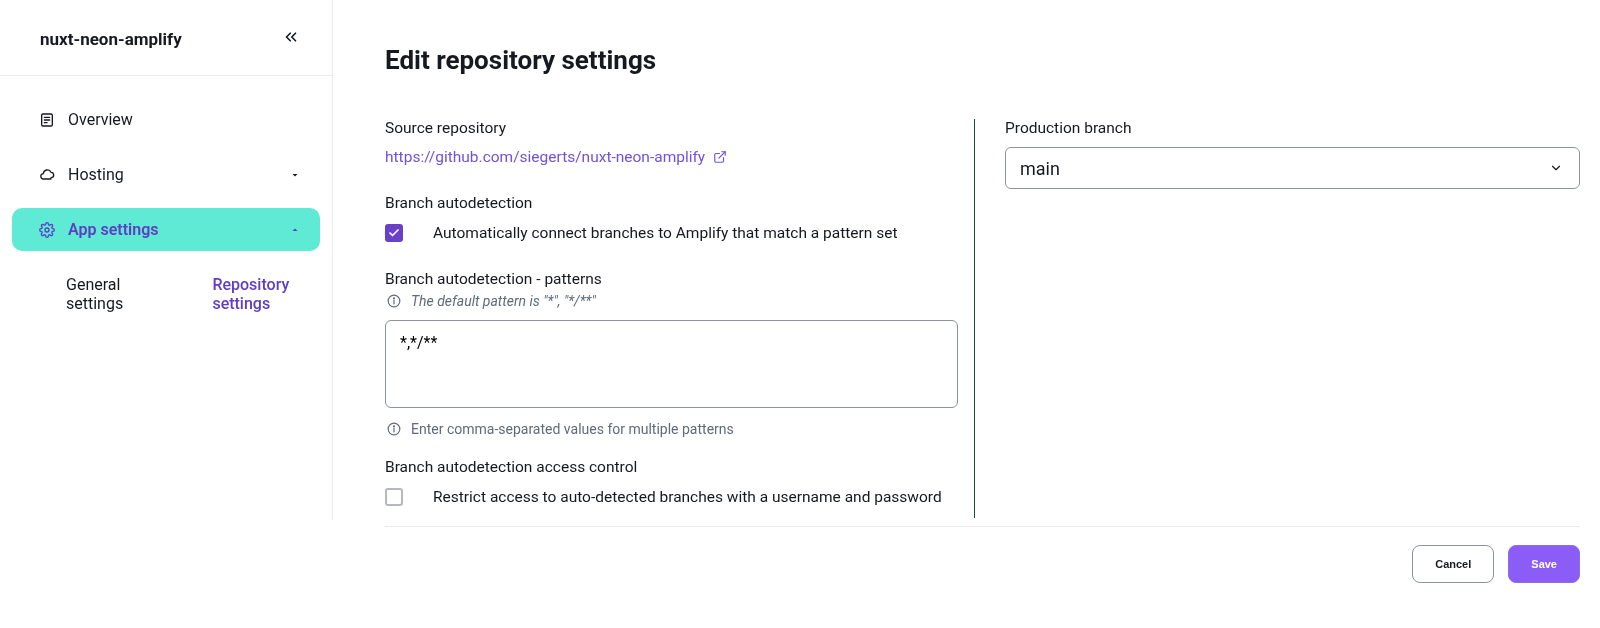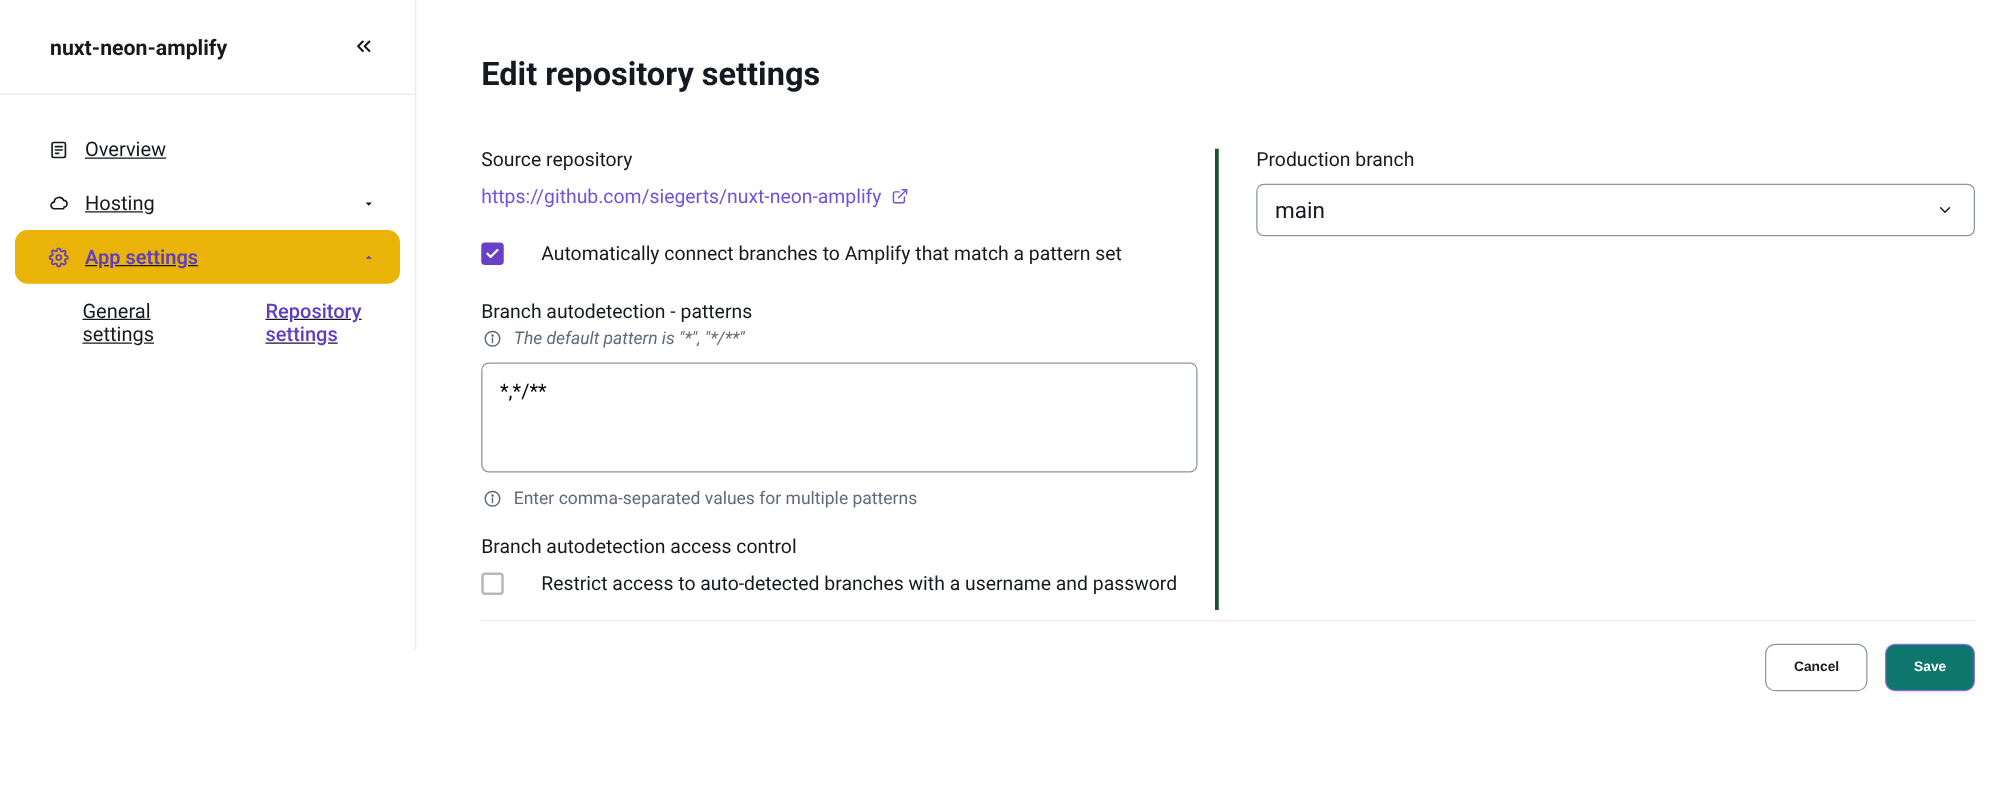--- a/index.html
+++ b/index.html
@@ -21,46 +21,46 @@
   }
   .sidebar-header {
     display: flex;
     align-items: center;
     justify-content: space-between;
     padding: 24px 28px 22px 40px;
     border-bottom: 1px solid #e9ebed;
   }
   .sidebar-title { font-size: 17px; font-weight: 700; }
   .collapse-btn { background:none; border:none; cursor:pointer; padding:4px; }
-  .nav { padding: 22px 12px; display: flex; flex-direction: column; gap: 0; text-decoration: underline; }
+  .nav { padding: 22px 12px; display: flex; flex-direction: column; gap: 12px; }
   .nav-item {
     display: flex;
     align-items: center;
     gap: 12px;
     padding: 12px 16px 12px 26px;
     border-radius: 10px;
     font-size: 16px;
     cursor: pointer;
     position: relative;
   }
   .nav-item .chev { margin-left: auto; }
   .nav-item.active {
-    background: #eab308;
+    background: #5eead4;
     color: #5f3dc4;
     font-weight: 600;
   }
   .nav-item.link-active { color: #5f3dc4; font-weight: 500; }
   .subnav { display:flex; }
   .subnav .nav-item { padding-left: 54px; font-weight:400; }
   .subnav .nav-item.link-active { font-weight:500; }
   .icon { width:18px; height:18px; flex-shrink:0; display:inline-flex; align-items:center; justify-content:center; }
   .main { flex:1; padding: 45px 52px 30px 52px; display:flex; flex-direction:column; }
   .page-title { font-size: 26px; font-weight: 700; margin-bottom: 44px; }
   .form-body { display:flex; gap: 30px; }
-  .col-left { flex:1; max-width: 590px; border-right: 3px solid #14532d; padding-right: 20px; padding-bottom: 12px;}
+  .col-left { flex:1; max-width: 590px; border-right: 1px solid #14532d; padding-right: 20px; padding-bottom: 12px;}
   .col-right { flex:1; }
   .field-label { font-size: 15.5px; color: #16191f; margin-bottom: 10px; display:block; }
   .link { color: #7152d9; text-decoration:none; font-size:15.5px; display:inline-flex; align-items:flex-start; gap:6px; }
   .section { margin-bottom: 28px; }
   .check-row { display:flex; align-items:center; gap:30px; margin-top:12px; }
   .checkbox {
     width:18px; height:18px; border-radius:3px; display:flex; align-items:center; justify-content:center; flex-shrink:0;
   }
   .checkbox.checked { background:#6941c6; }
   .checkbox.unchecked { border:2px solid #b5b8bf; background:#fff; }
@@ -78,21 +78,21 @@
   }
   .footer {
     border-top:1px solid #e9ebed; margin-top:8px; padding-top:18px;
     display:flex; justify-content:flex-end; gap:14px;
   }
   .btn {
     height:38px; padding:0 22px; border-radius:8px; font-size:11px; font-weight:600; cursor:pointer;
     display:inline-flex; align-items:center;
   }
   .btn-secondary { background:#fff; border:1px solid #8c94a1; color:#16191f; }
-  .btn-primary { background:#0f766e; border:1px solid #8a6fe8; color:#fff; }
+  .btn-primary { background:#8b5cf6; border:1px solid #8a6fe8; color:#fff; }
 </style>
 </head>
 <body>
 
 <div class="app">
   <aside class="sidebar">
     <div class="sidebar-header">
       <span class="sidebar-title">nuxt-neon-amplify</span>
       <button class="collapse-btn">
         <span class="icon">
@@ -167,20 +167,21 @@
               <svg width="14" height="14" viewBox="0 0 24 24" fill="none" stroke="#7152d9" stroke-width="2" stroke-linecap="round" stroke-linejoin="round">
                   <path d="M18 13v6a2 2 0 0 1-2 2H5a2 2 0 0 1-2-2V8a2 2 0 0 1 2-2h6"></path>
                   <polyline points="15 3 21 3 21 9"></polyline>
                   <line x1="10" y1="14" x2="21" y2="3"></line>
                 </svg>
             </span>
           </a>
         </div>
 
         <div class="section">
+          <span class="field-label">Branch autodetection</span>
           <div class="check-row">
             <span class="checkbox checked">
               <svg width="12" height="12" viewBox="0 0 24 24" fill="none" stroke="#fff" stroke-width="3.5" stroke-linecap="round" stroke-linejoin="round">
                   <polyline points="20 6 9 17 4 12"></polyline>
                 </svg>
             </span>
             <span class="check-label">Automatically connect branches to Amplify that match a pattern set</span>
           </div>
         </div>
 

